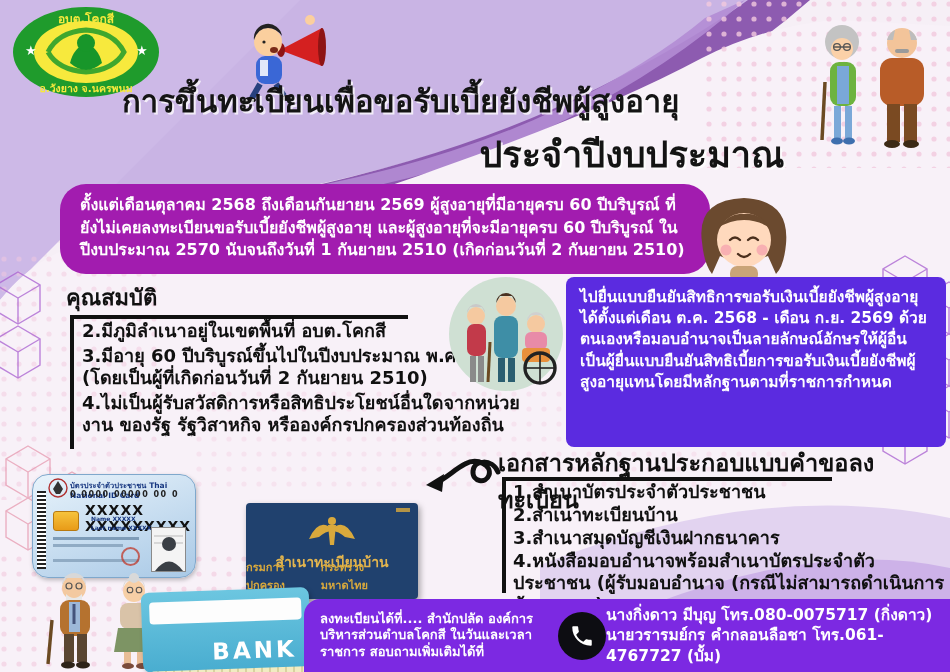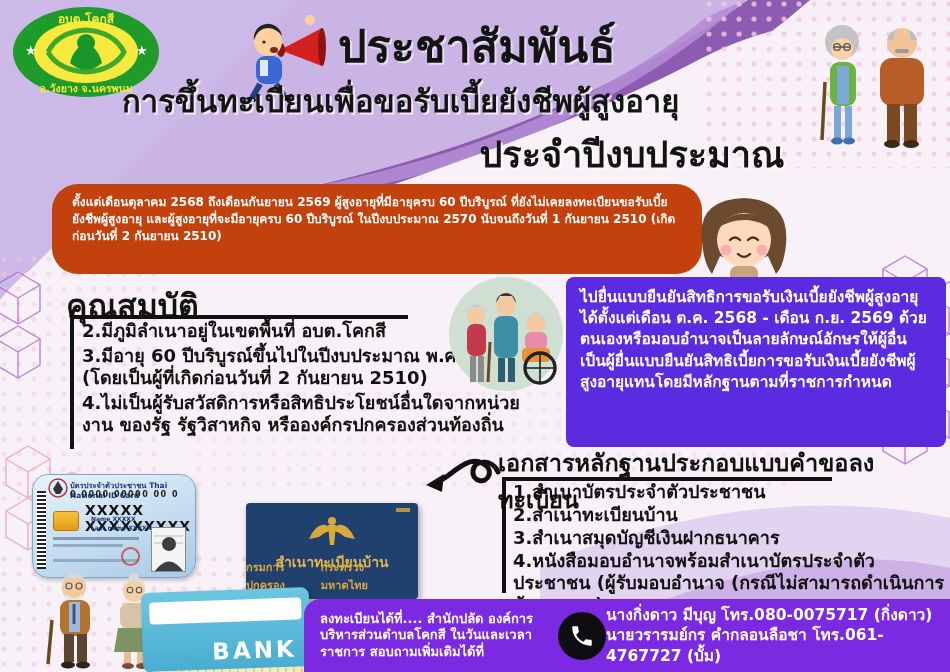--- a/index.html
+++ b/index.html
@@ -10,25 +10,25 @@
   .layer{z-index:2;}
 
   
   .t1{left:338px;top:10px;font-size:45px;font-weight:800;color:#141414;
       text-shadow:2px 2px 0 rgba(255,255,255,.55);}
   .t2{left:122px;top:76px;font-size:31px;font-weight:700;color:#141414;width:700px;
       text-shadow:2px 2px 0 rgba(255,255,255,.75);}
   .t3{left:442px;top:126px;font-size:36px;font-weight:800;color:#141414;width:380px;text-align:center;
       text-shadow:2px 2px 0 rgba(255,255,255,.75);}
 
-  .intro-box{left:52px;top:184px;width:650px;height:90px;background:#c2410c;border-radius:26px;
-      padding:10px 20px;box-sizing:border-box;color:#fff;font-weight:700;font-size:12px;line-height:1.42;}
+  .intro-box{left:60px;top:184px;width:650px;height:90px;background:#a21caf;border-radius:26px;
+      padding:10px 20px;box-sizing:border-box;color:#fff;font-weight:700;font-size:16px;line-height:1.42;}
 
   .sec-head{font-weight:800;color:#111;}
-  .qual-head{left:66px;top:280px;font-size:32px;}
+  .qual-head{left:66px;top:280px;font-size:22px;}
   .qual-underline{left:70px;top:315px;width:338px;height:4px;background:#111;}
   .qual-vline{left:70px;top:315px;width:4px;height:134px;background:#111;}
   .qual-items{left:82px;top:320px;width:448px;font-size:18px;font-weight:700;color:#101010;line-height:1.25;}
   .qual-items>div{margin-bottom:2px;}
 
   .sub-box{left:566px;top:277px;width:380px;height:170px;background:#5b2be0;border-radius:8px;
       padding:10px 14px;box-sizing:border-box;color:#fff;font-weight:700;font-size:15.5px;line-height:1.37;}
 
   .doc-head{left:498px;top:444px;font-size:23.5px;width:450px;}
   .doc-underline{left:502px;top:477px;width:330px;height:4px;background:#111;}
@@ -164,21 +164,20 @@
     <circle cx="34" cy="32" r="1.6" fill="#222"></circle>
     <ellipse cx="44" cy="40" rx="4" ry="3" fill="#7a2a18"></ellipse>
     <rect x="26" y="46" width="26" height="28" rx="9" fill="#3a67d6"></rect>
     <rect x="30" y="50" width="8" height="16" fill="#fff" opacity="0.85"></rect>
     <line x1="30" y1="74" x2="22" y2="88" stroke="#27407e" stroke-width="6"></line>
     <line x1="46" y1="74" x2="54" y2="86" stroke="#27407e" stroke-width="6"></line>
     <ellipse cx="20" cy="90" rx="6" ry="3" fill="#111"></ellipse>
     <ellipse cx="57" cy="88" rx="6" ry="3" fill="#111"></ellipse>
   </svg>
 
-  <div class="abs layer t1">ประชาสัมพันธ์</div>
   <div class="abs layer t2">การขึ้นทะเบียนเพื่อขอรับเบี้ยยังชีพผู้สูงอายุ</div>
   <div class="abs layer t3">ประจำปีงบประมาณ 2570</div>
 
   <svg class="abs layer" style="left:812px;top:16px" width="135" height="138" viewBox="0 0 135 138">
     <circle cx="30" cy="26" r="17" fill="#c3c3c3"></circle>
     <circle cx="30" cy="33" r="11" fill="#fbd1a8"></circle>
     <line x1="22" y1="31" x2="38" y2="31" stroke="#555" stroke-width="1.5"></line>
     <circle cx="25" cy="31" r="3.4" fill="none" stroke="#555" stroke-width="1.3"></circle>
     <circle cx="35" cy="31" r="3.4" fill="none" stroke="#555" stroke-width="1.3"></circle>
     <rect x="18" y="46" width="26" height="44" rx="9" fill="#6db33f"></rect>

